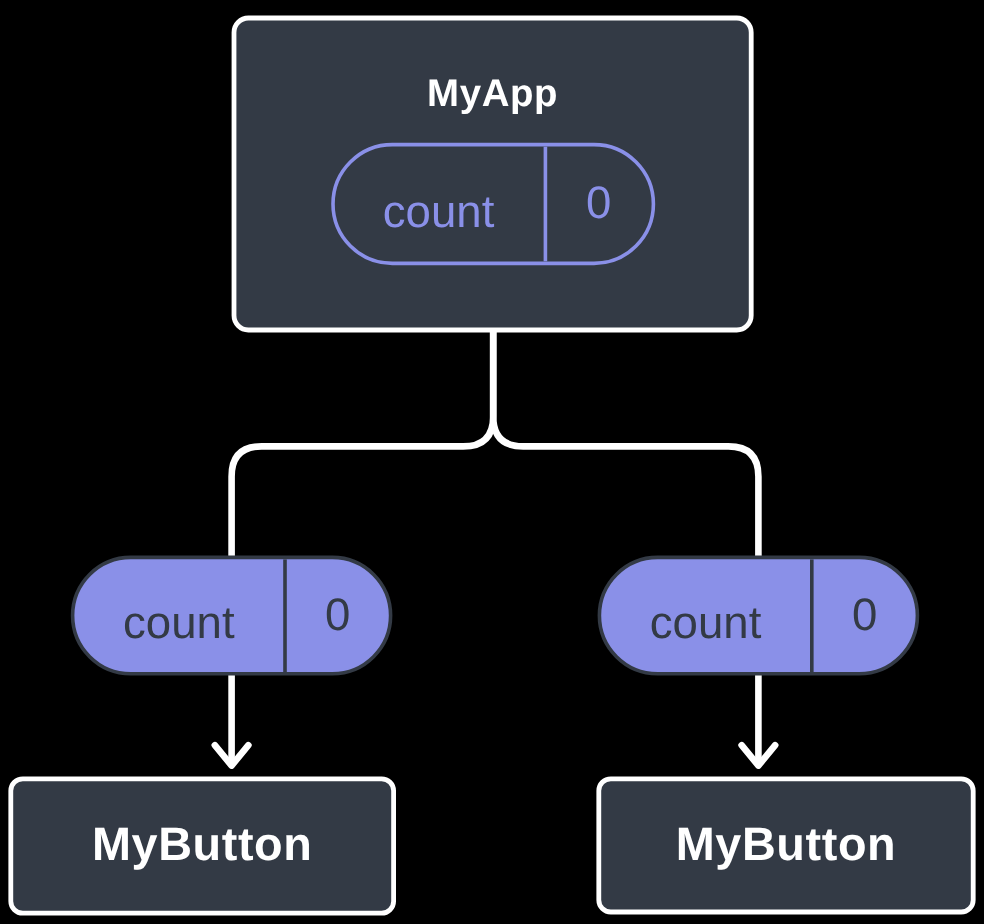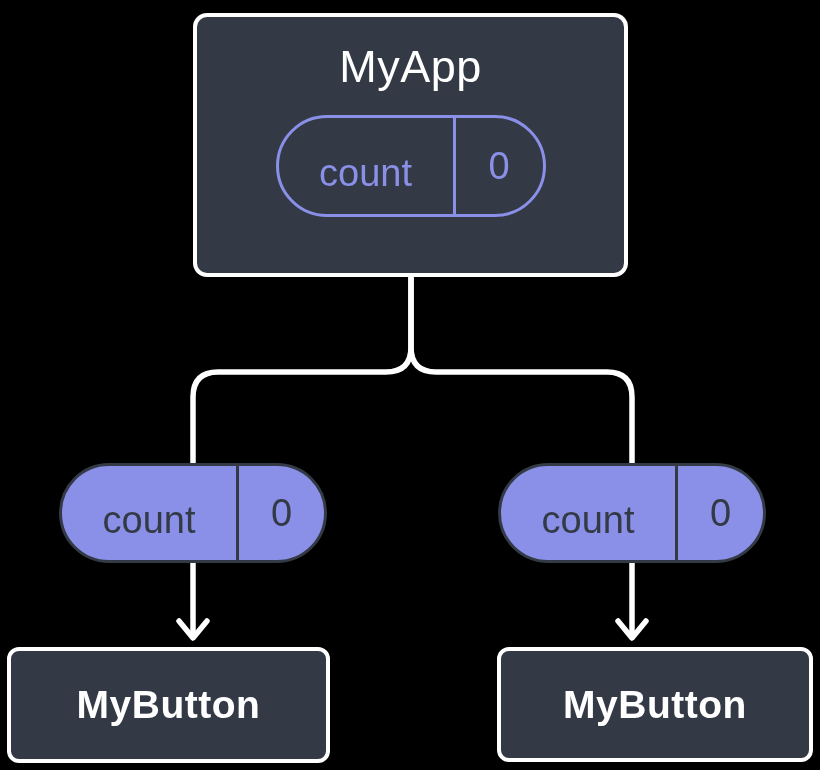--- a/index.html
+++ b/index.html
@@ -25,22 +25,22 @@
     background: var(--node-fill, #333a45);
     border: 4px solid var(--node-border, #fff);
     color: var(--node-text, #fff);
   }
   .parent-node {
     left: 193px; top: 13px; width: 435px; height: 264px;
     border-radius: 14px;
     display: flex; flex-direction: column; align-items: center;
   }
   .node-title {
-    margin-top: 27px;
-    font-size: 45px; font-weight: 400; line-height: 1;
+    margin-top: 44px;
+    font-size: 32px; font-weight: 700; line-height: 1;
     letter-spacing: 0.5px;
   }
   .child-node {
     display: flex; align-items: center; justify-content: center;
     border-radius: 12px;
     font-size: 39px; font-weight: 700; letter-spacing: 0.5px;
   }
   .child-left  { left: 7px;   top: 647px; width: 323px; height: 116px; }
   .child-right { left: 497px; top: 647px; width: 316px; height: 115px; }
 

